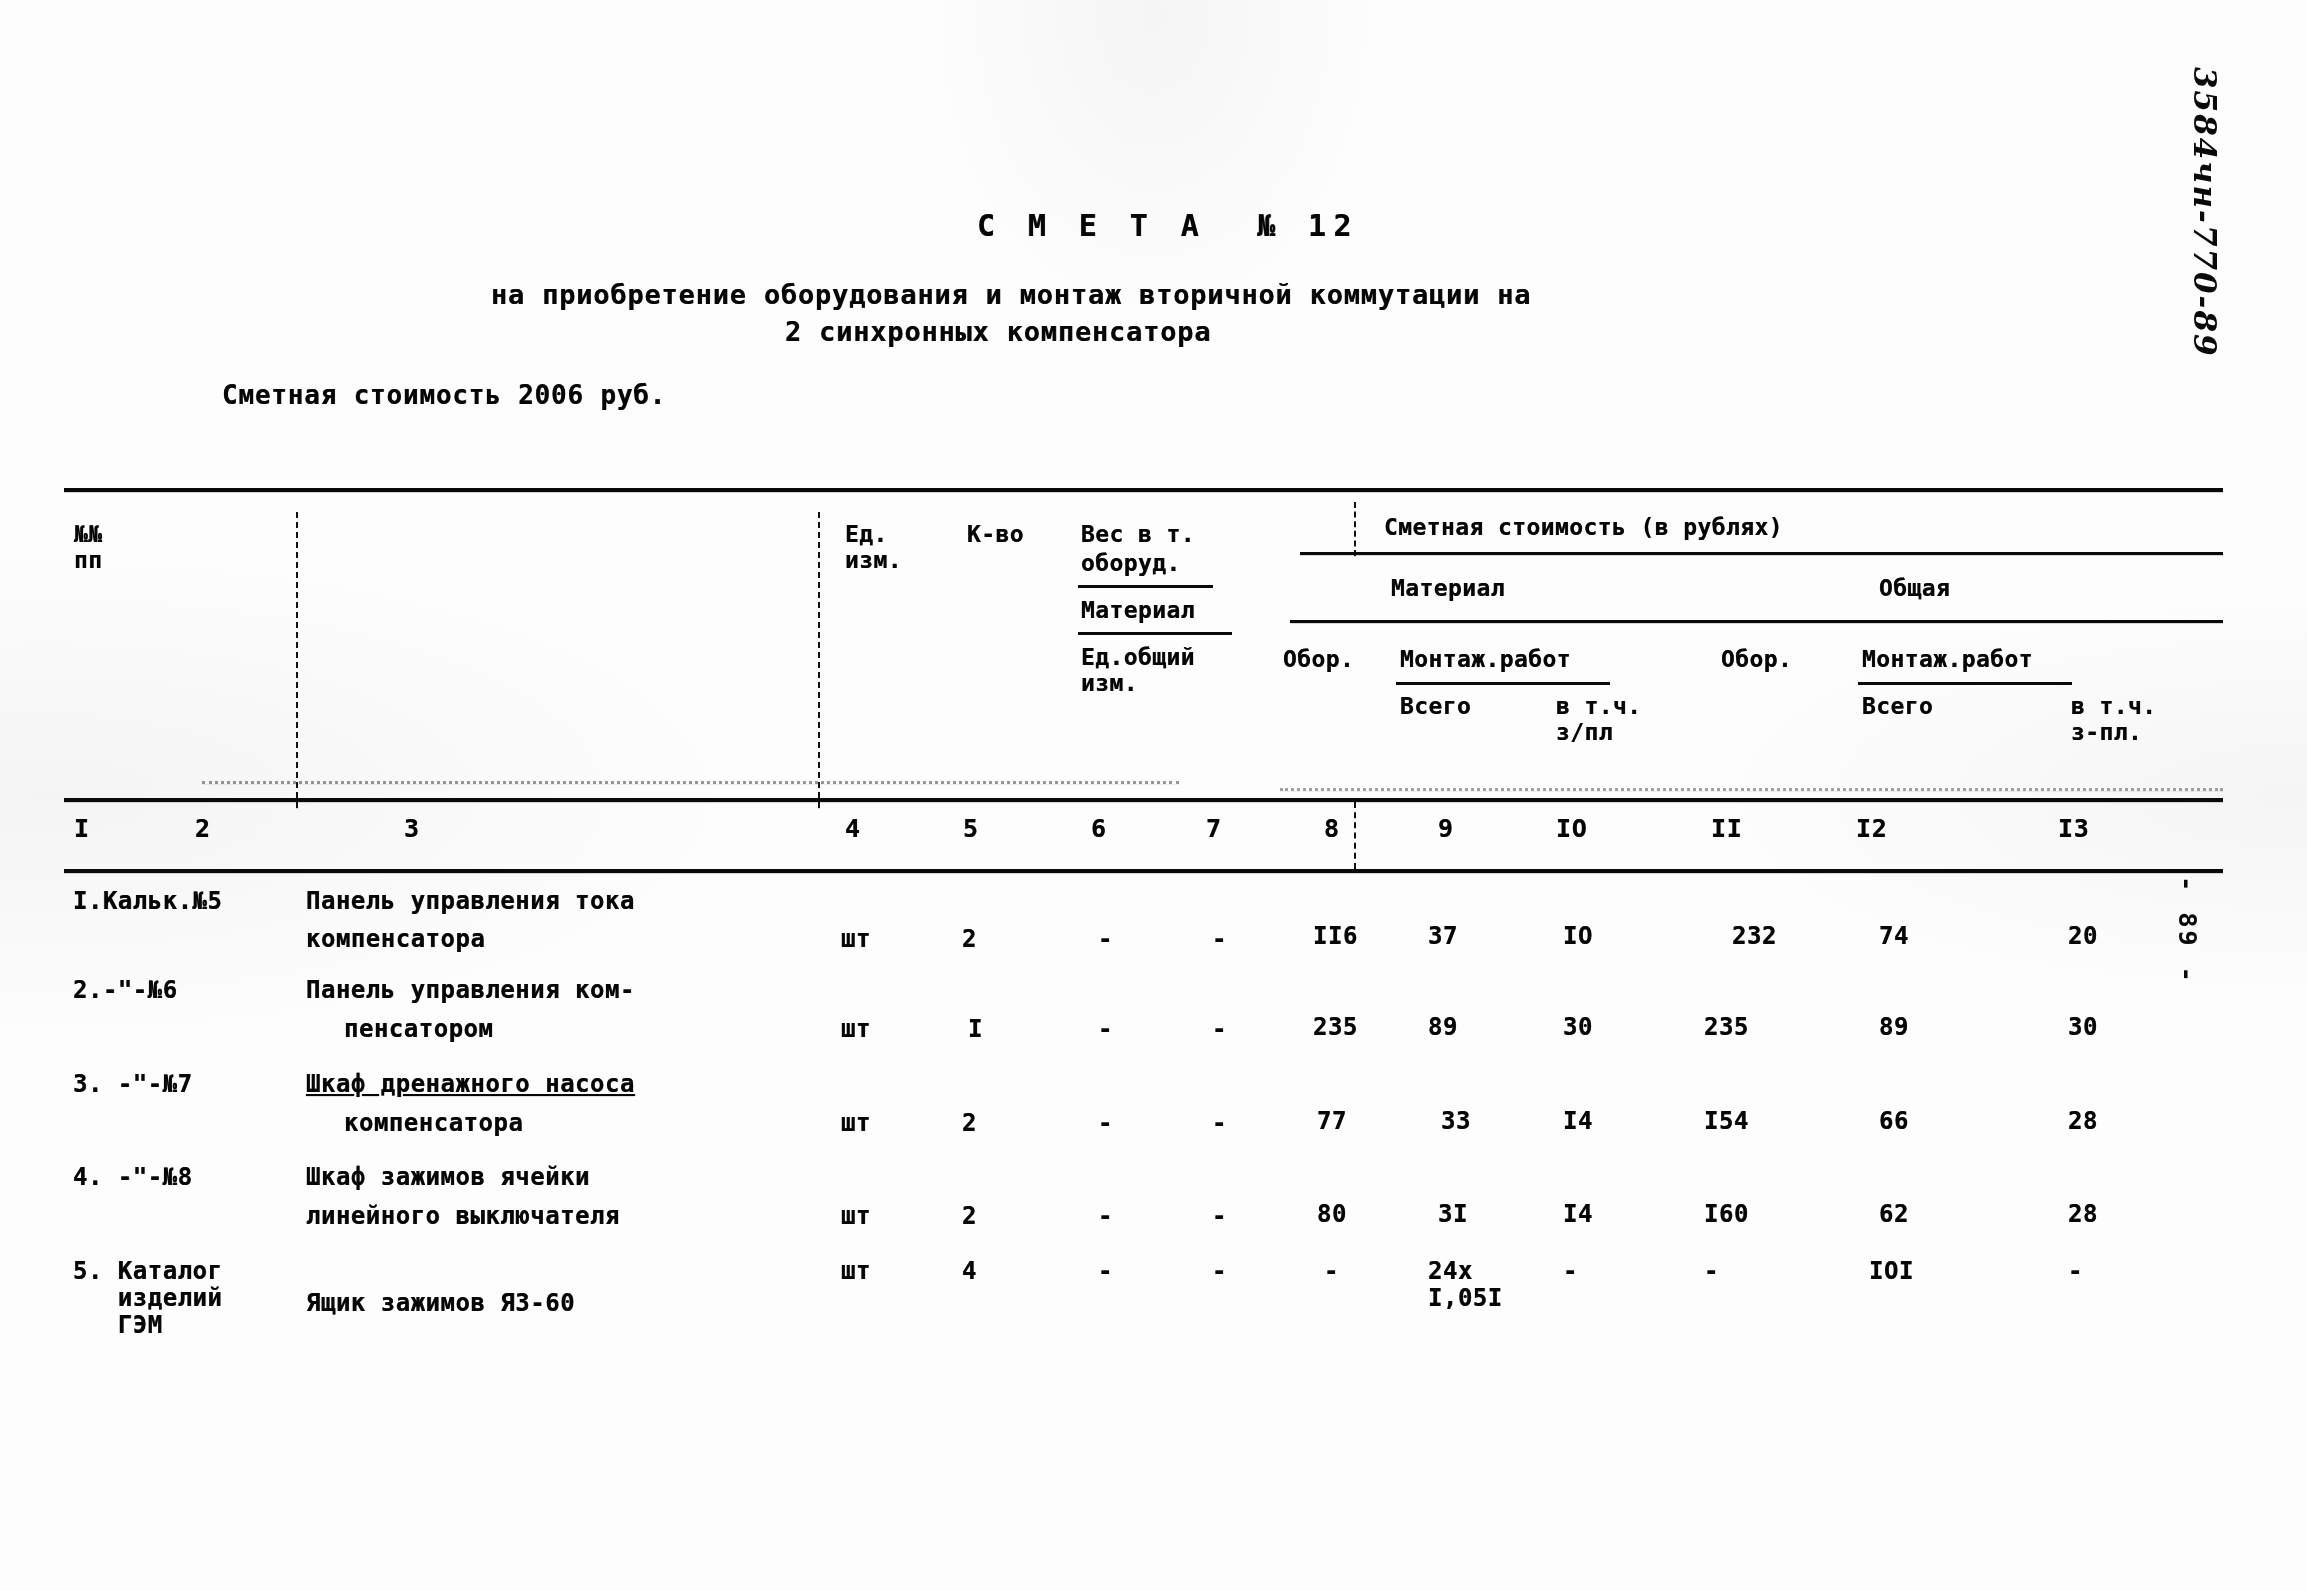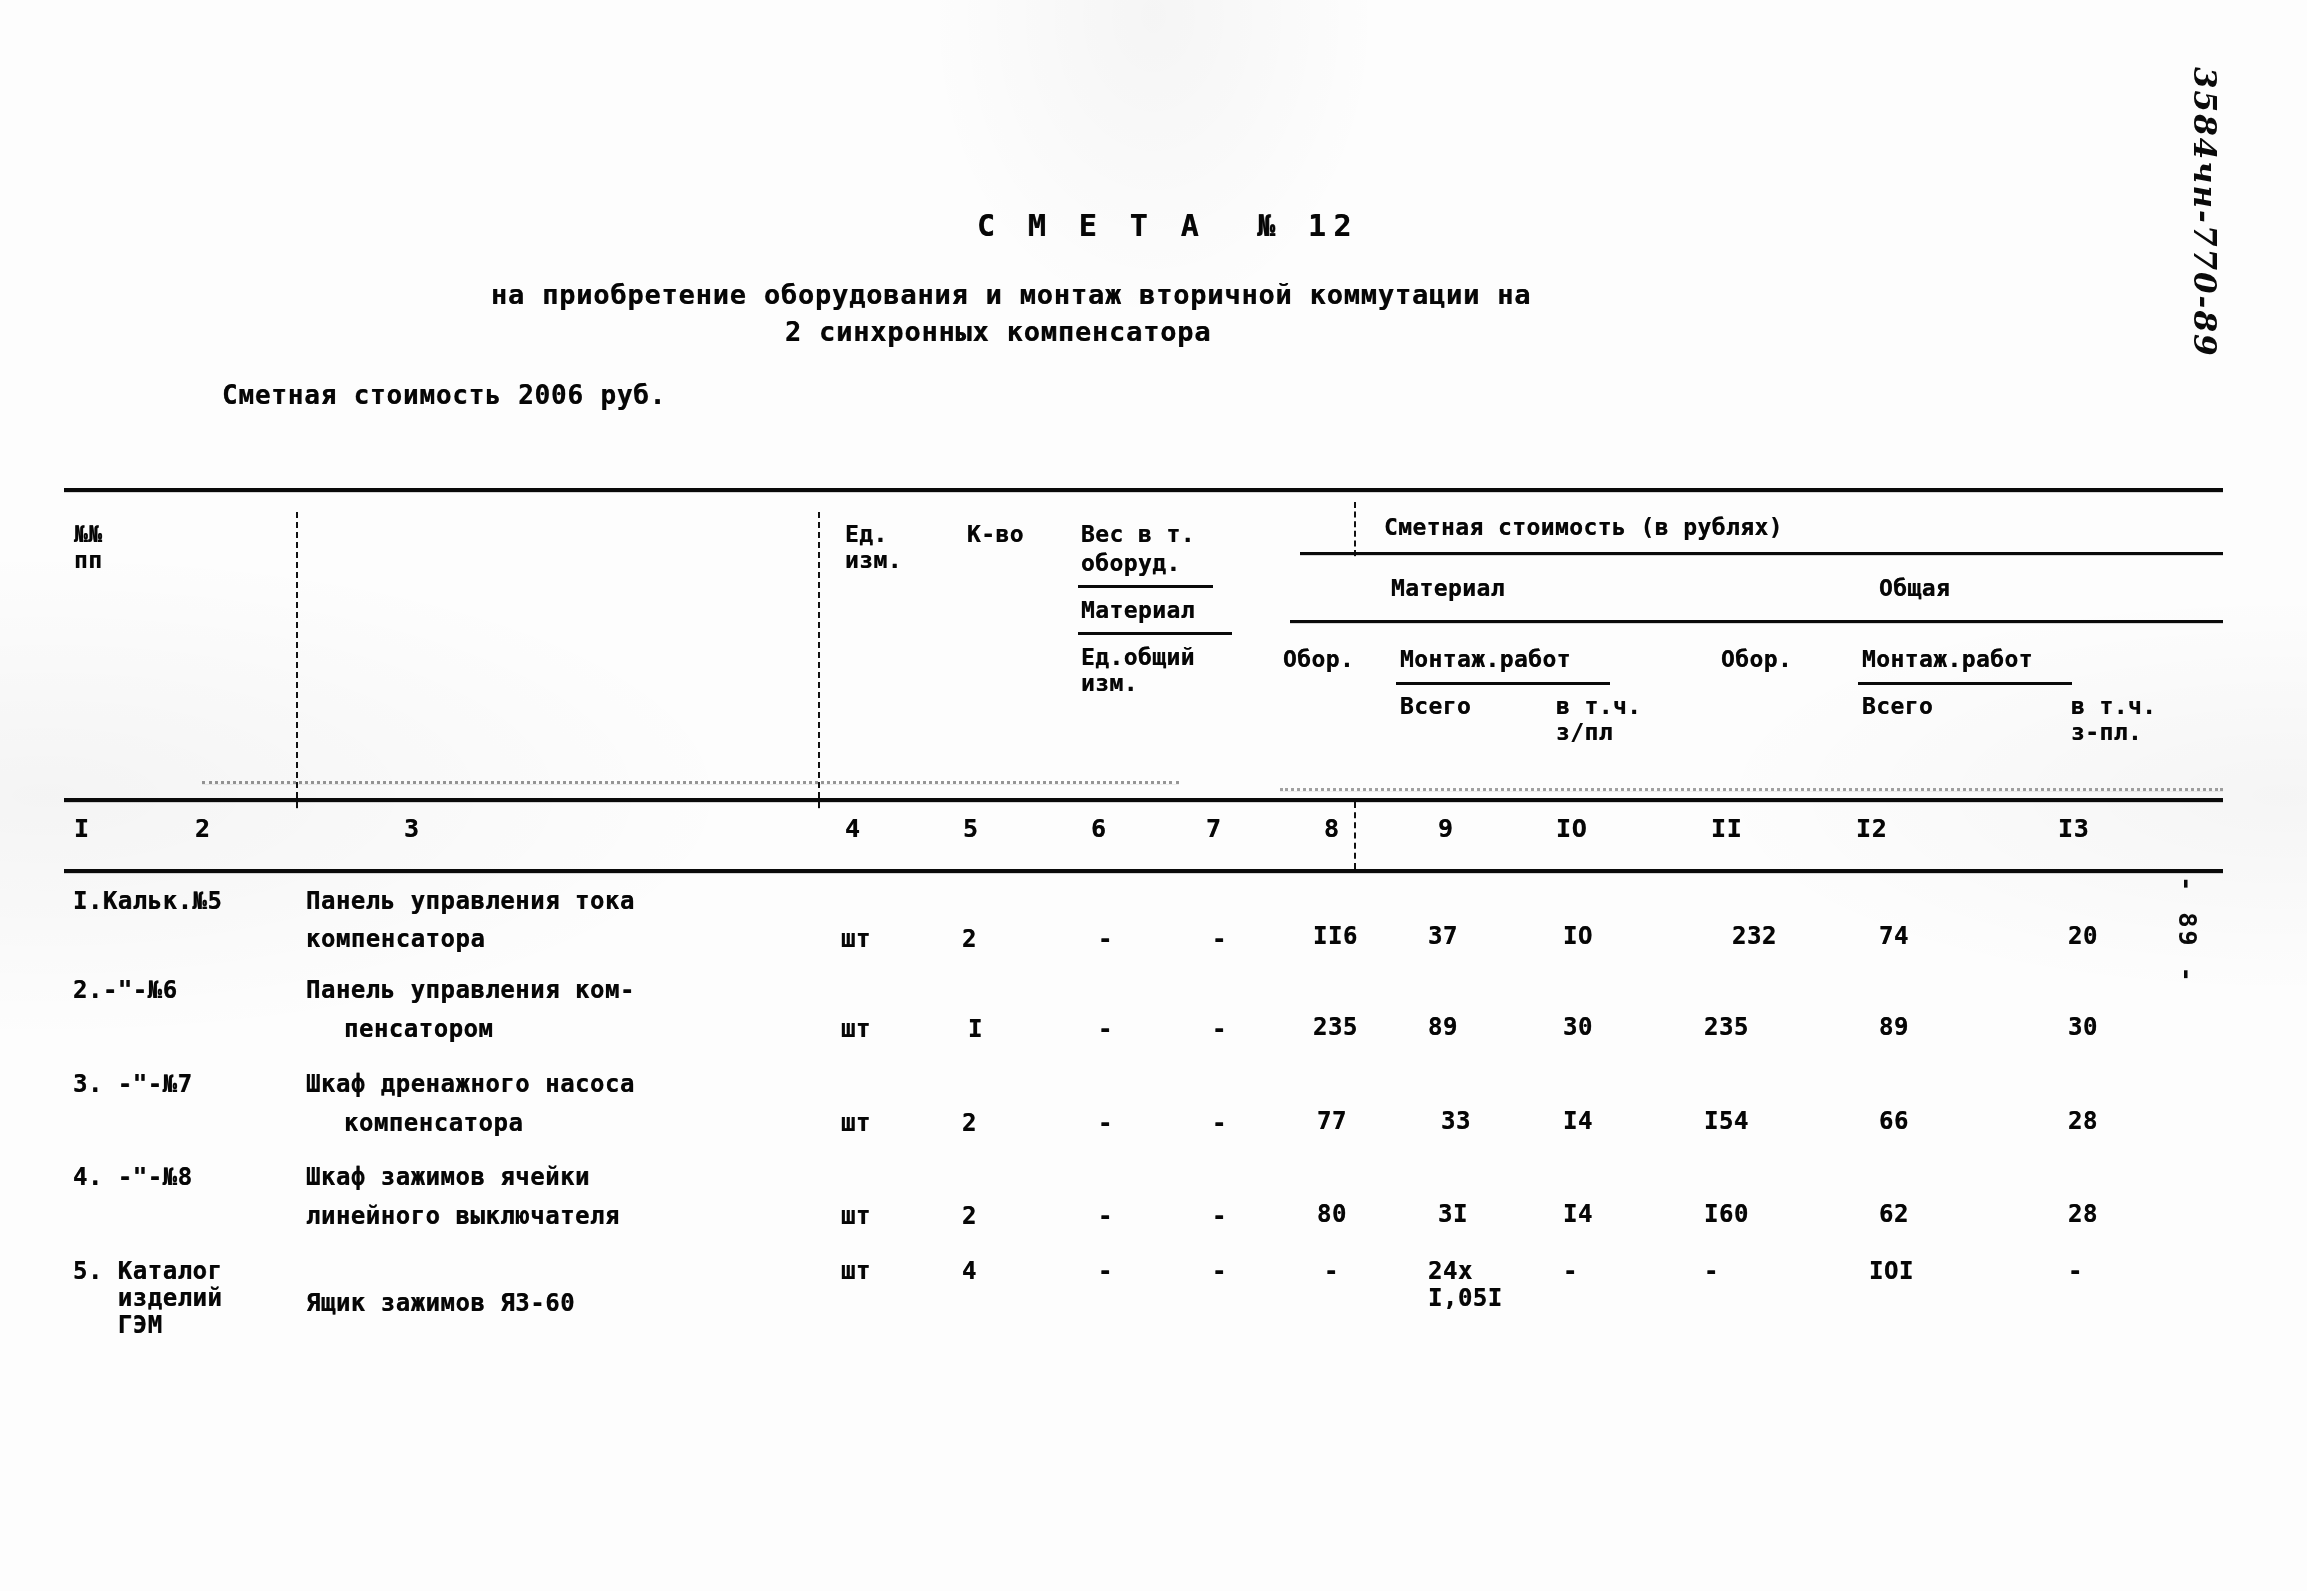--- a/index.html
+++ b/index.html
@@ -229,21 +229,21 @@
   <div class="txt cell" style="left:1098px; top:1016px;">-</div>
   <div class="txt cell" style="left:1212px; top:1016px;">-</div>
   <div class="txt cell" style="left:1313px; top:1014px;">235</div>
   <div class="txt cell" style="left:1428px; top:1014px;">89</div>
   <div class="txt cell" style="left:1563px; top:1014px;">30</div>
   <div class="txt cell" style="left:1704px; top:1014px;">235</div>
   <div class="txt cell" style="left:1879px; top:1014px;">89</div>
   <div class="txt cell" style="left:2068px; top:1014px;">30</div>
 
   <div class="txt cell" style="left:73px; top:1071px;">3. -"-№7</div>
-  <div class="txt cell" style="left:306px; top:1071px;">Шкаф дренажного насоса</div>
+  <div class="txt cell" style="left:306px; top:1071px;text-decoration:underline;">Шкаф дренажного насоса</div>
   <div class="txt cell" style="left:344px; top:1110px;">компенсатора</div>
   <div class="txt cell" style="left:841px; top:1110px;">шт</div>
   <div class="txt cell" style="left:962px; top:1110px;">2</div>
   <div class="txt cell" style="left:1098px; top:1110px;">-</div>
   <div class="txt cell" style="left:1212px; top:1110px;">-</div>
   <div class="txt cell" style="left:1317px; top:1108px;">77</div>
   <div class="txt cell" style="left:1441px; top:1108px;">33</div>
   <div class="txt cell" style="left:1563px; top:1108px;">I4</div>
   <div class="txt cell" style="left:1704px; top:1108px;">I54</div>
   <div class="txt cell" style="left:1879px; top:1108px;">66</div>

